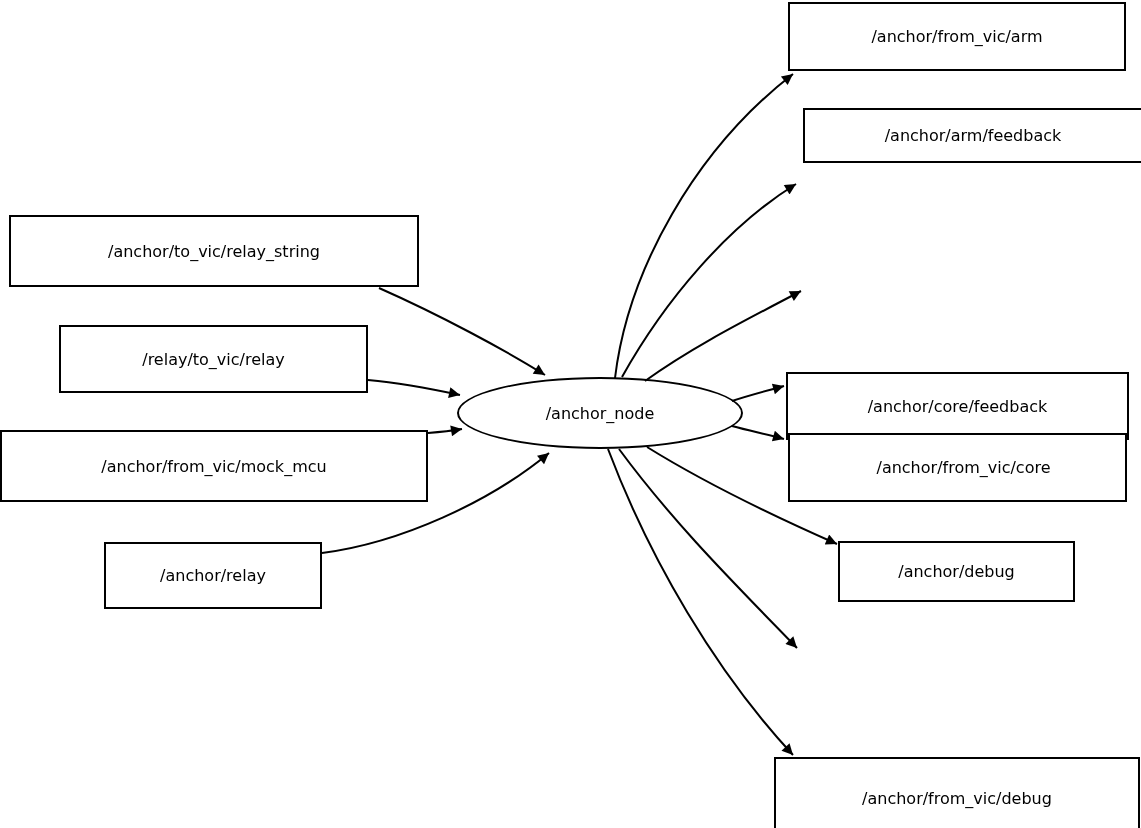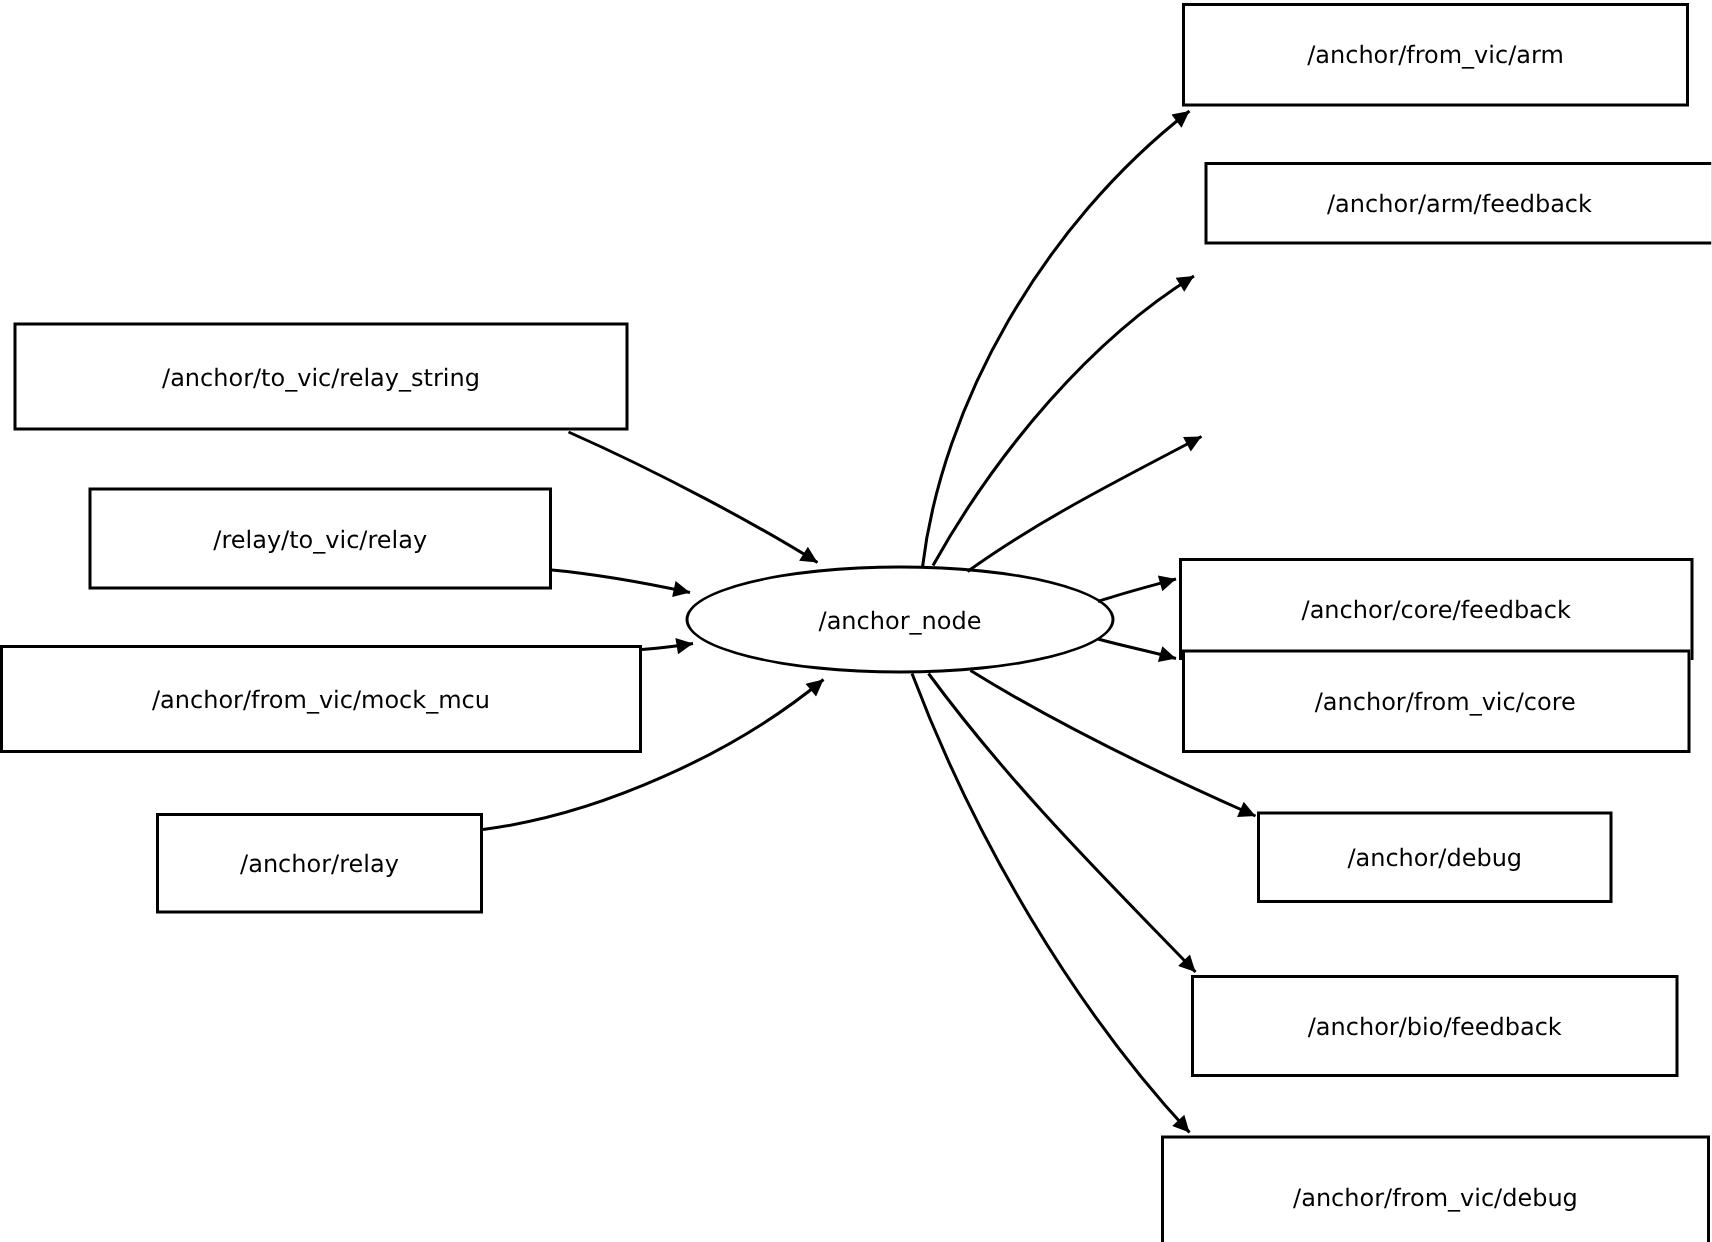--- a/index.html
+++ b/index.html
@@ -74,23 +74,20 @@
   </div>
   <div class="node-box" style="left:786px; top:325px; width:343px; height:68px;margin-top:47px;">
     <span>/anchor/core/feedback</span>
   </div>
   <div class="node-box" style="left:788px; top:433px; width:339px; height:69px;padding-left:12px;">
     <span>/anchor/from_vic/core</span>
   </div>
   <div class="node-box" style="left:838px; top:541px; width:237px; height:61px;">
     <span>/anchor/debug</span>
   </div>
-  <div class="node-box" style="left:794px; top:650px; width:325px; height:68px;">
-    <span>/anchor/bio/feedback</span>
-  </div>
   <div class="node-box" style="left:774px; top:757px; width:366px; height:82px;">
     <span>/anchor/from_vic/debug</span>
   </div>
 
   <svg class="edge-layer" width="1141" height="828" viewBox="0 0 1141 828">
     <defs>
       <marker id="arrow" viewBox="0 0 10 10" refX="10" refY="5" markerUnits="userSpaceOnUse" markerWidth="15" markerHeight="11" orient="auto">
         <path d="M0,0 L10,5 L0,10 z" fill="#000000"></path>
       </marker>
     </defs>

